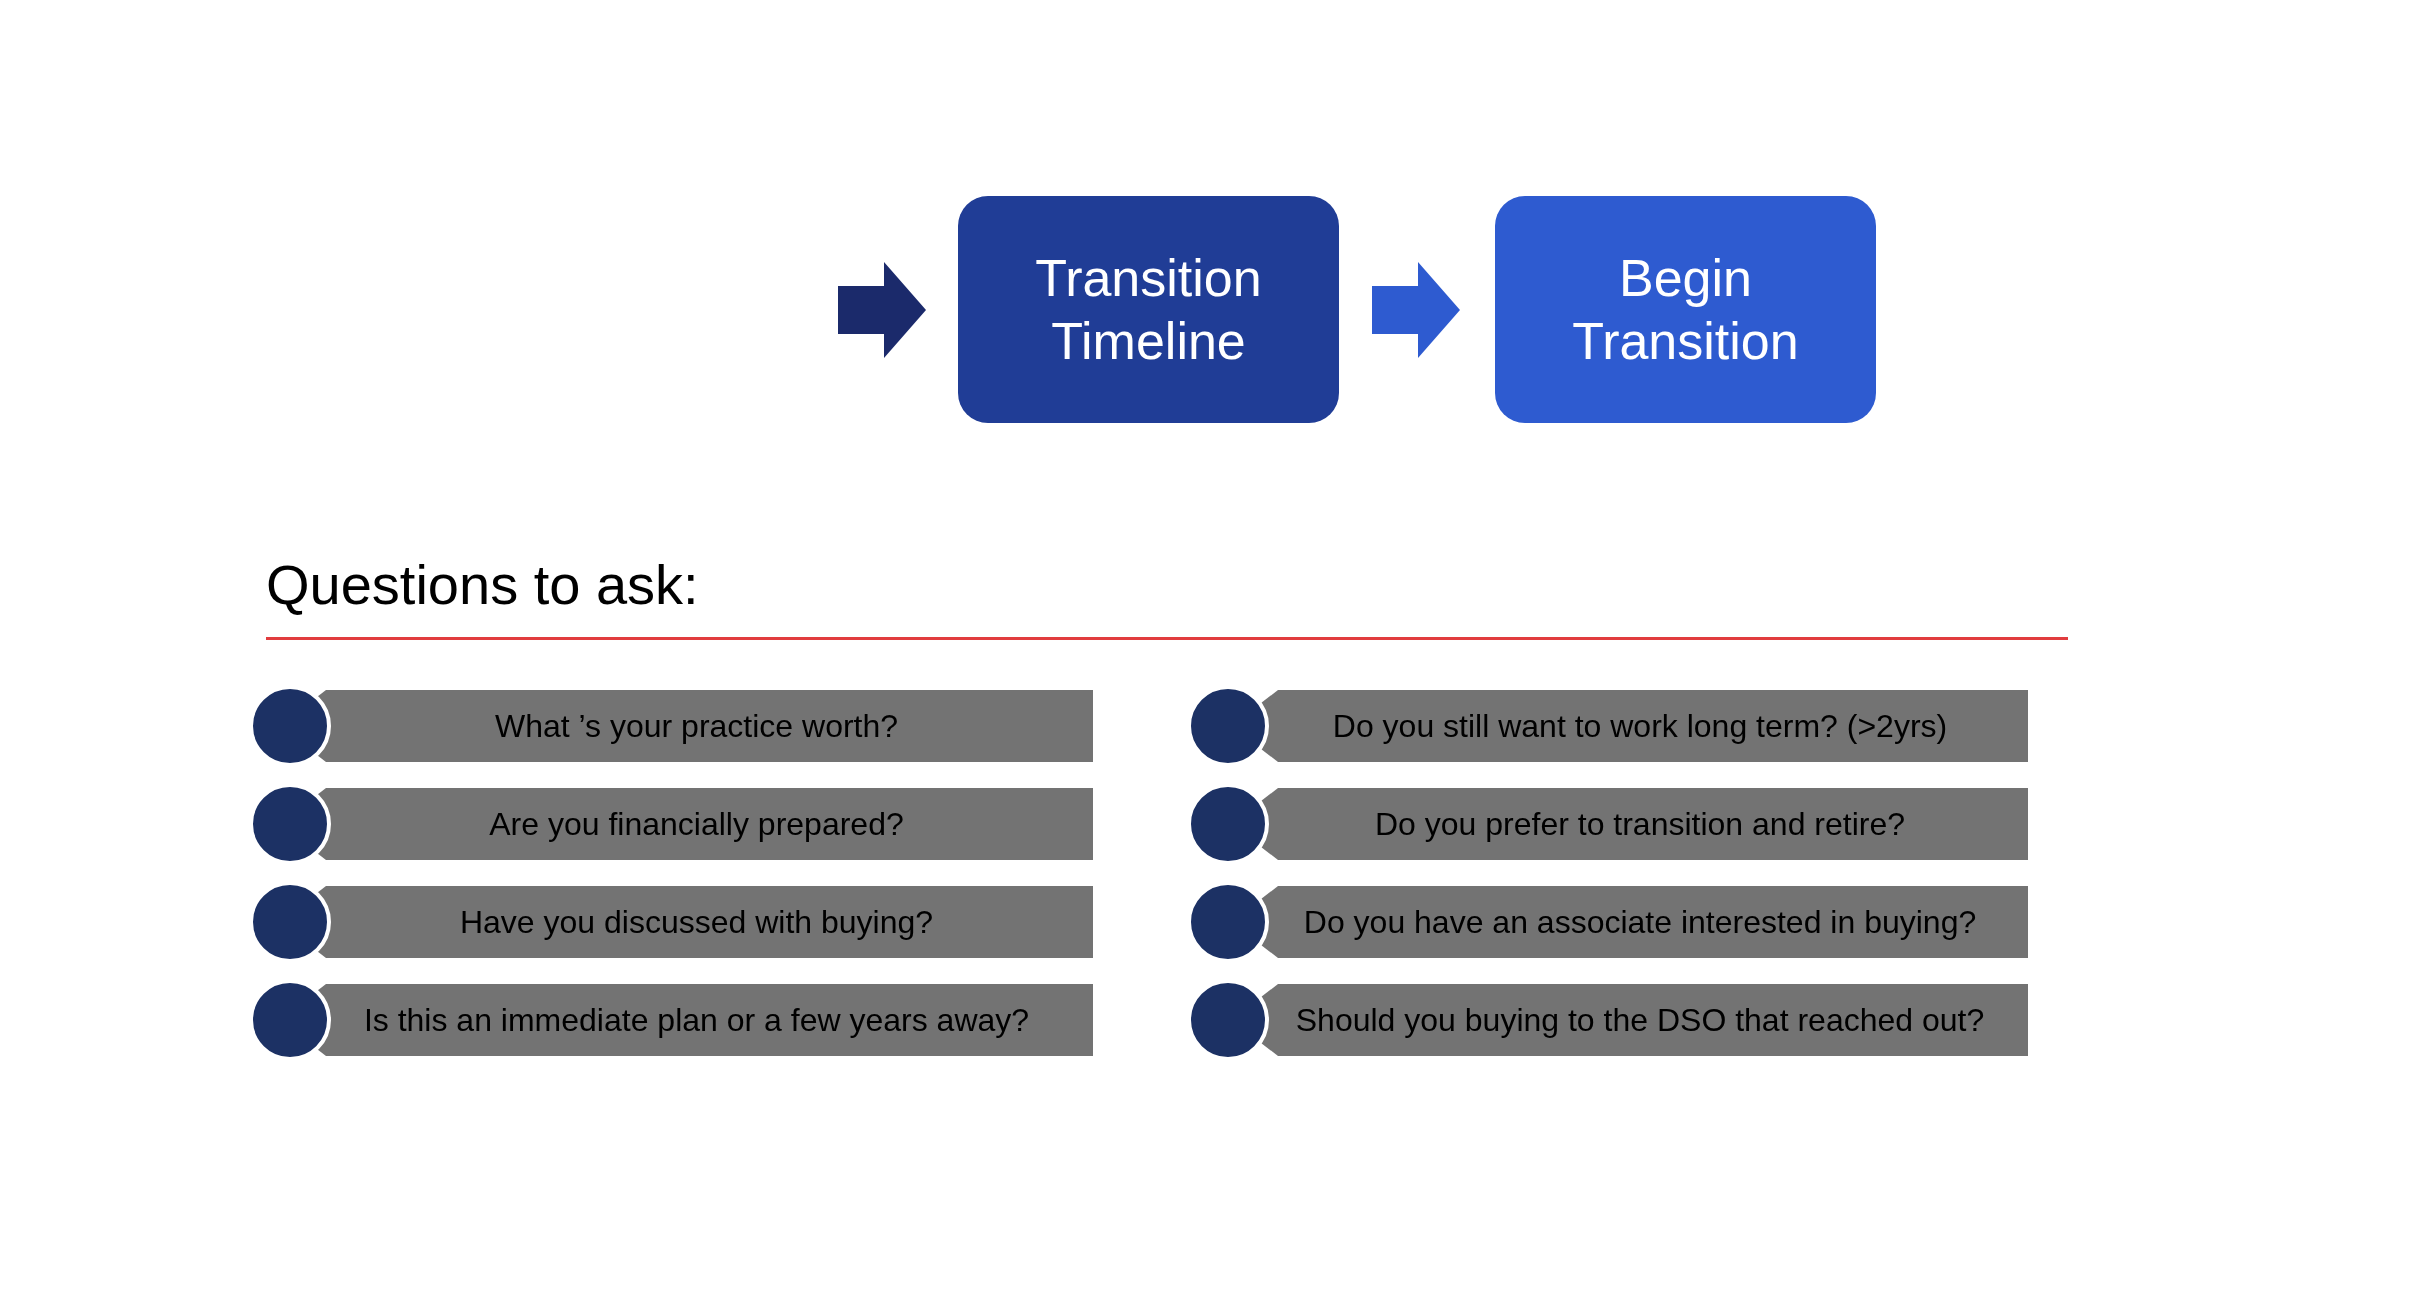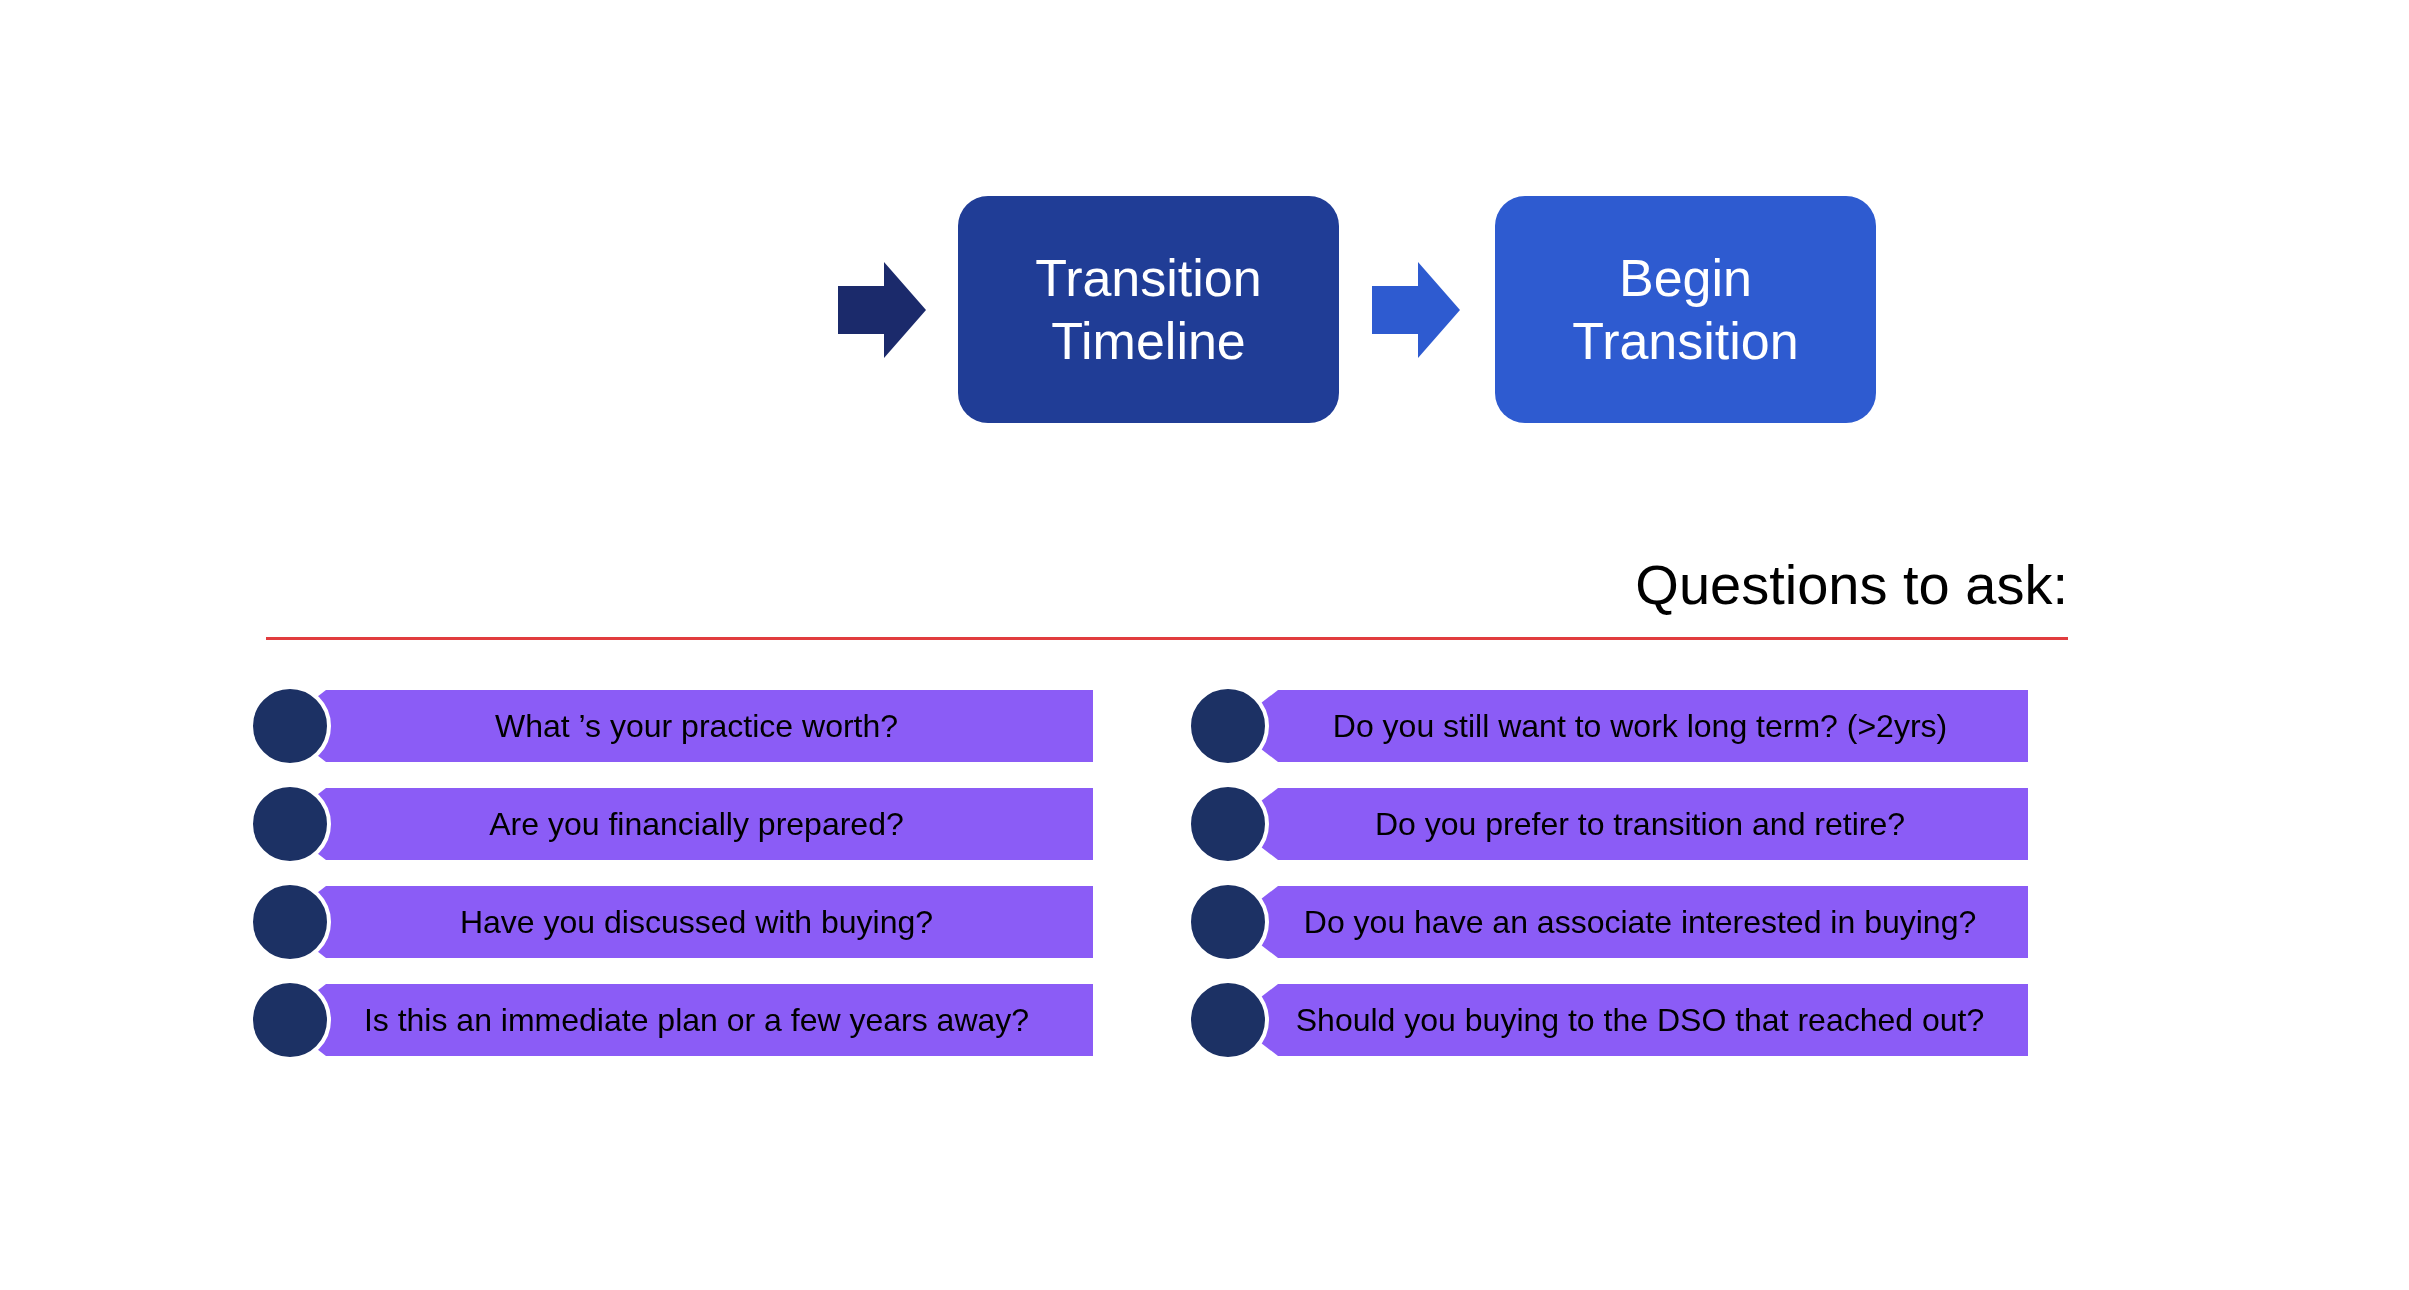--- a/index.html
+++ b/index.html
@@ -42,38 +42,38 @@
   }
   .flow-arrow.arrow-1 { left: 838px; }
   .flow-arrow.arrow-2 { left: 1372px; }
 
   
   .q-heading {
     position: absolute;
     left: 266px;
     width: 1802px;
     top: 552px;
-    text-align: right;
+    text-align: left;
     font-size: 56px;
     color: #000000;
   }
   .q-divider {
     position: absolute;
     left: 266px;
     width: 1802px;
     top: 637px;
     height: 3px;
     background: #e13c3e;
   }
 
   
   .q-bar {
     position: absolute;
     height: 72px;
-    background: #8b5cf6;
+    background: #737373;
     display: flex;
     align-items: center;
     justify-content: center;
     text-align: center;
     font-size: 32px;
     color: #000000;
     clip-path: polygon(26px 0, 100% 0, 100% 100%, 26px 100%, 0 calc(100% - 20px), 0 20px);
   }
   .q-bar.col-left  { left: 300px;  width: 793px; }
   .q-bar.col-right { left: 1252px; width: 776px; }

